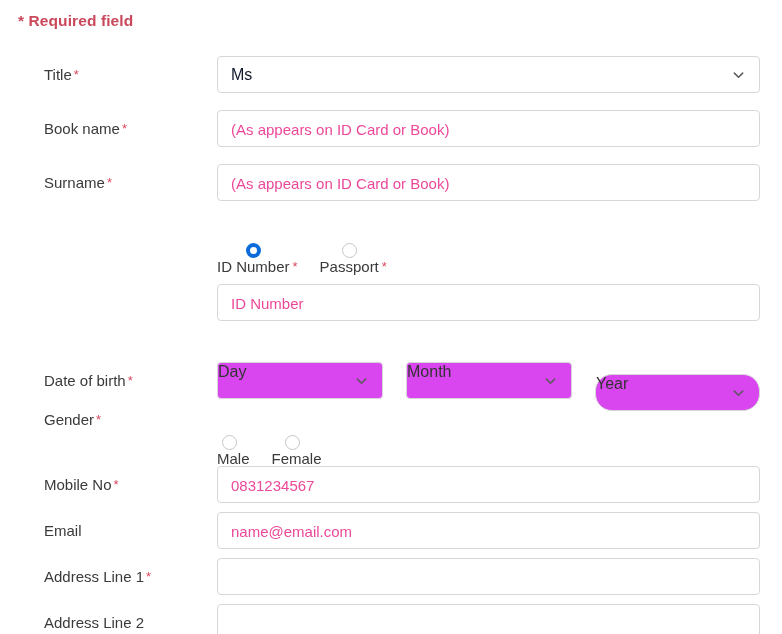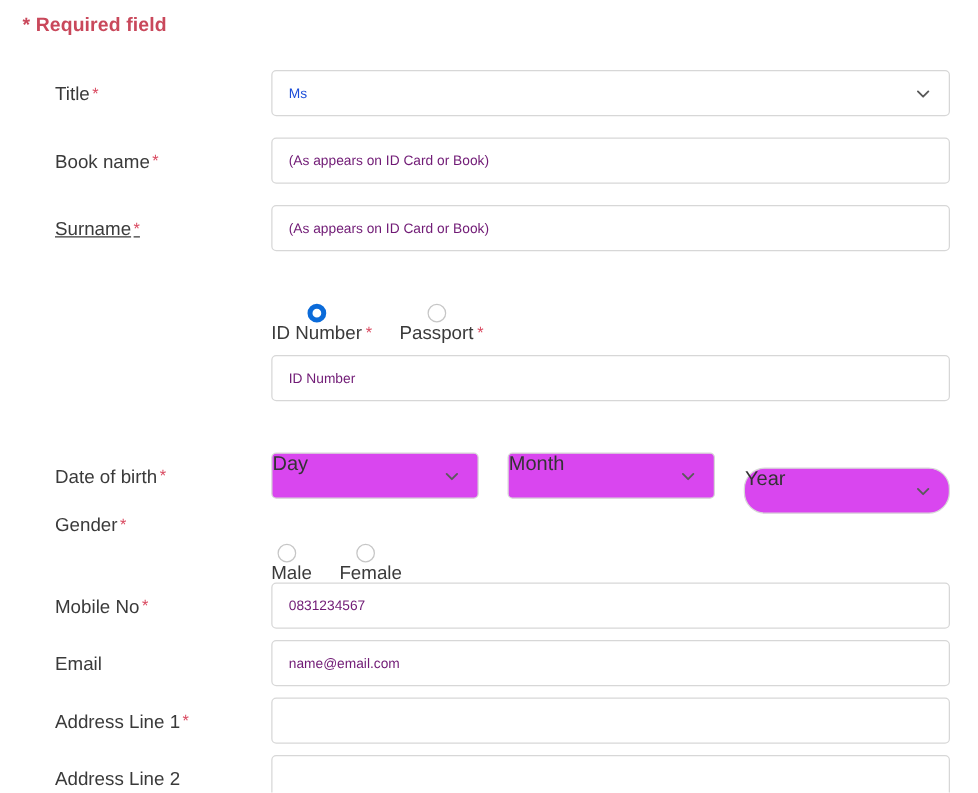--- a/index.html
+++ b/index.html
@@ -76,28 +76,28 @@
     left: 13px;
     top: 50%;
     transform: translateY(-50%);
     white-space: nowrap;
   }
   .control .value {
     font-size: 15px;
     color: #3a3a3a;
   }
   .control .placeholder {
-    font-size: 11px;
-    color: #701a75;
+    font-size: 15px;
+    color: #ec4899;
   }
 
   
   .select .value {
-    font-size: 11px;
-    color: #1d4ed8;
+    font-size: 16px;
+    color: #0f172a;
     text-align: center;
   }
   .chev {
     position: absolute;
     right: 14px;
     top: 50%;
     transform: translateY(-50%);
     width: 13px;
     height: 13px;
     pointer-events: none;
@@ -179,21 +179,21 @@
   <div class="row" style="top:110px;">
     <div class="field-label" style="top:10px;">
       <span>Book name</span><span class="req">*</span>
     </div>
     <div class="control" style="top:0px;">
       <span class="placeholder">(As appears on ID Card or Book)</span>
     </div>
   </div>
 
   <div class="row" style="top:164px;">
-    <div class="field-label" style="top:10px;text-decoration:underline;">
+    <div class="field-label" style="top:10px;">
       <span>Surname</span><span class="req">*</span>
     </div>
     <div class="control" style="top:0px;">
       <span class="placeholder">(As appears on ID Card or Book)</span>
     </div>
   </div>
 
   <div class="row" style="top:243px;">
     <div class="radio-group" style="top:0px;">
       <div class="radio-item">

